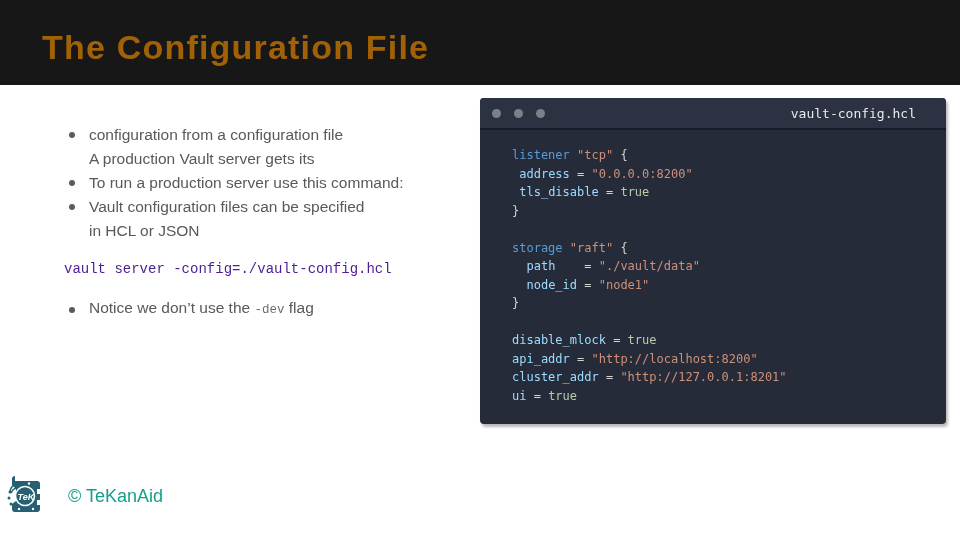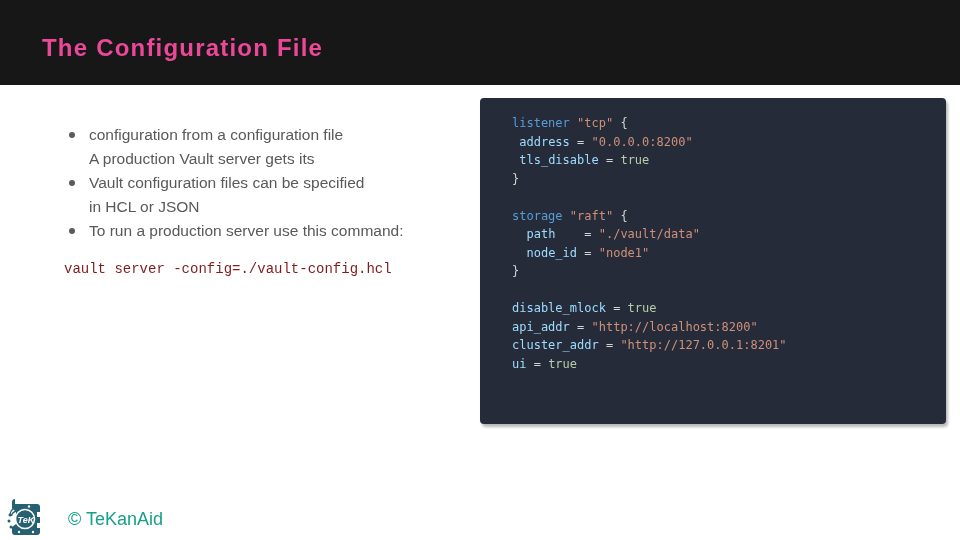--- a/index.html
+++ b/index.html
@@ -8,35 +8,35 @@
     font-family:"Liberation Sans", sans-serif; overflow:hidden;
   }
 
   
   .header {
     position:absolute; top:0; left:0; width:960px; height:85px;
     background:#171717; display:flex; align-items:center;
   }
   .page-title {
     margin-left:42px; padding-top:10px;
-    color:#ec4899; font-size:24px; font-weight:900; letter-spacing:1.2px;
+    color:#a16207; font-size:34px; font-weight:900; letter-spacing:1.2px;
   }
 
   
   .content { position:absolute; left:64px; top:123px; width:420px; }
   .bullet { display:flex; }
   .bullet-dot {
     flex:none; width:6px; height:6px; border-radius:50%;
     background:#5a5b5e; margin:9px 14px 0 5px;
   }
   .bullet-text { font-size:15.5px; line-height:24px; color:#58595b; }
   .command-line {
     margin:18px 0 16px 0;
     font-family:"Liberation Mono", monospace;
-    font-size:14px; color:#7f1d1d; white-space:pre;
+    font-size:14px; color:#4c1d95; white-space:pre;
   }
   .notice { display:flex; margin-top:19px; align-items:baseline; }
   .notice .bullet-text { display:inline; }
   .inline-mono {
     font-family:"Liberation Mono", monospace; font-size:12.5px; color:#6e6e6e;
   }
 
   
   .terminal {
     position:absolute; left:480px; top:98px; width:466px; height:326px;
@@ -58,21 +58,21 @@
   }
   .term-body {
     padding:16px 8px 0 32px;
     font-family:"DejaVu Sans Mono", monospace;
     font-size:12px; line-height:18.5px; white-space:pre;
   }
   .code-line { min-height:18.5px; }
 
   
   .footer {
-    position:absolute; left:5px; bottom:1px;
+    position:absolute; left:5px; bottom:24px;
     display:flex; align-items:center;
   }
   .logo { width:40px; height:40px; }
   .copyright {
     margin-left:23px; font-size:18px; font-weight:500; color:#16a08c;
   }
 </style>
 </head>
 <body>
 
@@ -86,36 +86,46 @@
     <div class="bullet">
       <span class="bullet-dot"></span>
       <div class="bullet-text">
         <div>configuration from a configuration file</div>
         <div>A production Vault server gets its</div>
       </div>
     </div>
     <div class="bullet">
       <span class="bullet-dot"></span>
       <div class="bullet-text">
-        <div>Vault configuration files can be specified</div>
-        <div>in HCL or JSON</div>
+        <div>To run a production server use this command:</div>
       </div>
     </div>
     <div class="bullet">
       <span class="bullet-dot"></span>
       <div class="bullet-text">
-        <div>To run a production server use this command:</div>
+        <div>Vault configuration files can be specified</div>
+        <div>in HCL or JSON</div>
       </div>
     </div>
 
     <div class="command-line">vault server -config=./vault-config.hcl</div>
 
+    <div class="notice bullet">
+      <span class="bullet-dot"></span>
+      <div class="bullet-text"><span>Notice we don’t use the </span><span class="inline-mono">-dev</span><span> flag</span></div>
+    </div>
   </div>
 
   <div class="terminal">
+    <div class="term-bar">
+      <span class="term-dot"></span>
+      <span class="term-dot"></span>
+      <span class="term-dot"></span>
+      <span class="term-filename">vault-config.hcl</span>
+    </div>
     <div class="term-body"><div class="code-line"><span style="color: rgb(86, 156, 214);">listener</span><span style="color: rgb(212, 212, 212);"> </span><span style="color: rgb(206, 145, 120);">"tcp"</span><span style="color: rgb(212, 212, 212);"> {</span></div><div class="code-line"><span style="color: rgb(212, 212, 212);"> </span><span style="color: rgb(156, 220, 254);">address</span><span style="color: rgb(212, 212, 212);"> = </span><span style="color: rgb(206, 145, 120);">"0.0.0.0:8200"</span></div><div class="code-line"><span style="color: rgb(212, 212, 212);"> </span><span style="color: rgb(156, 220, 254);">tls_disable</span><span style="color: rgb(212, 212, 212);"> = </span><span style="color: rgb(181, 206, 168);">true</span></div><div class="code-line"><span style="color: rgb(212, 212, 212);">}</span></div><div class="code-line">&nbsp;</div><div class="code-line"><span style="color: rgb(86, 156, 214);">storage</span><span style="color: rgb(212, 212, 212);"> </span><span style="color: rgb(206, 145, 120);">"raft"</span><span style="color: rgb(212, 212, 212);"> {</span></div><div class="code-line"><span style="color: rgb(212, 212, 212);">  </span><span style="color: rgb(156, 220, 254);">path</span><span style="color: rgb(212, 212, 212);">    = </span><span style="color: rgb(206, 145, 120);">"./vault/data"</span></div><div class="code-line"><span style="color: rgb(212, 212, 212);">  </span><span style="color: rgb(156, 220, 254);">node_id</span><span style="color: rgb(212, 212, 212);"> = </span><span style="color: rgb(206, 145, 120);">"node1"</span></div><div class="code-line"><span style="color: rgb(212, 212, 212);">}</span></div><div class="code-line">&nbsp;</div><div class="code-line"><span style="color: rgb(156, 220, 254);">disable_mlock</span><span style="color: rgb(212, 212, 212);"> = </span><span style="color: rgb(181, 206, 168);">true</span></div><div class="code-line"><span style="color: rgb(156, 220, 254);">api_addr</span><span style="color: rgb(212, 212, 212);"> = </span><span style="color: rgb(206, 145, 120);">"http://localhost:8200"</span></div><div class="code-line"><span style="color: rgb(156, 220, 254);">cluster_addr</span><span style="color: rgb(212, 212, 212);"> = </span><span style="color: rgb(206, 145, 120);">"http://127.0.0.1:8201"</span></div><div class="code-line"><span style="color: rgb(156, 220, 254);">ui</span><span style="color: rgb(212, 212, 212);"> = </span><span style="color: rgb(181, 206, 168);">true</span></div></div>
   </div>
 
   <div class="footer">
     <svg class="logo" viewBox="0 0 40 40" xmlns="http://www.w3.org/2000/svg">
       <path d="M10 5 h22 a3 3 0 0 1 3 3 v5 h-3 v5 h3 v6 h-3 v5 h3 v4 a3 3 0 0 1 -3 3 h-22 a3 3 0 0 1 -3 -3 v-5 l4 -3 v-12 l-4 -4 v-6 a3 3 0 0 1 3 -3 z" fill="#266072"></path>
       <circle cx="20" cy="20" r="9.5" fill="none" stroke="#ffffff" stroke-width="1.6"></circle>
       <text x="12.5" y="23.5" font-family="Liberation Sans, sans-serif" font-style="italic" font-weight="bold" font-size="9" fill="#ffffff">TeK</text>
       <path d="M13 8 q-7 1 -8 7" fill="none" stroke="#266072" stroke-width="1.4"></path>
       <path d="M12 12 q-5 1 -5.5 5" fill="none" stroke="#266072" stroke-width="1.4"></path>

